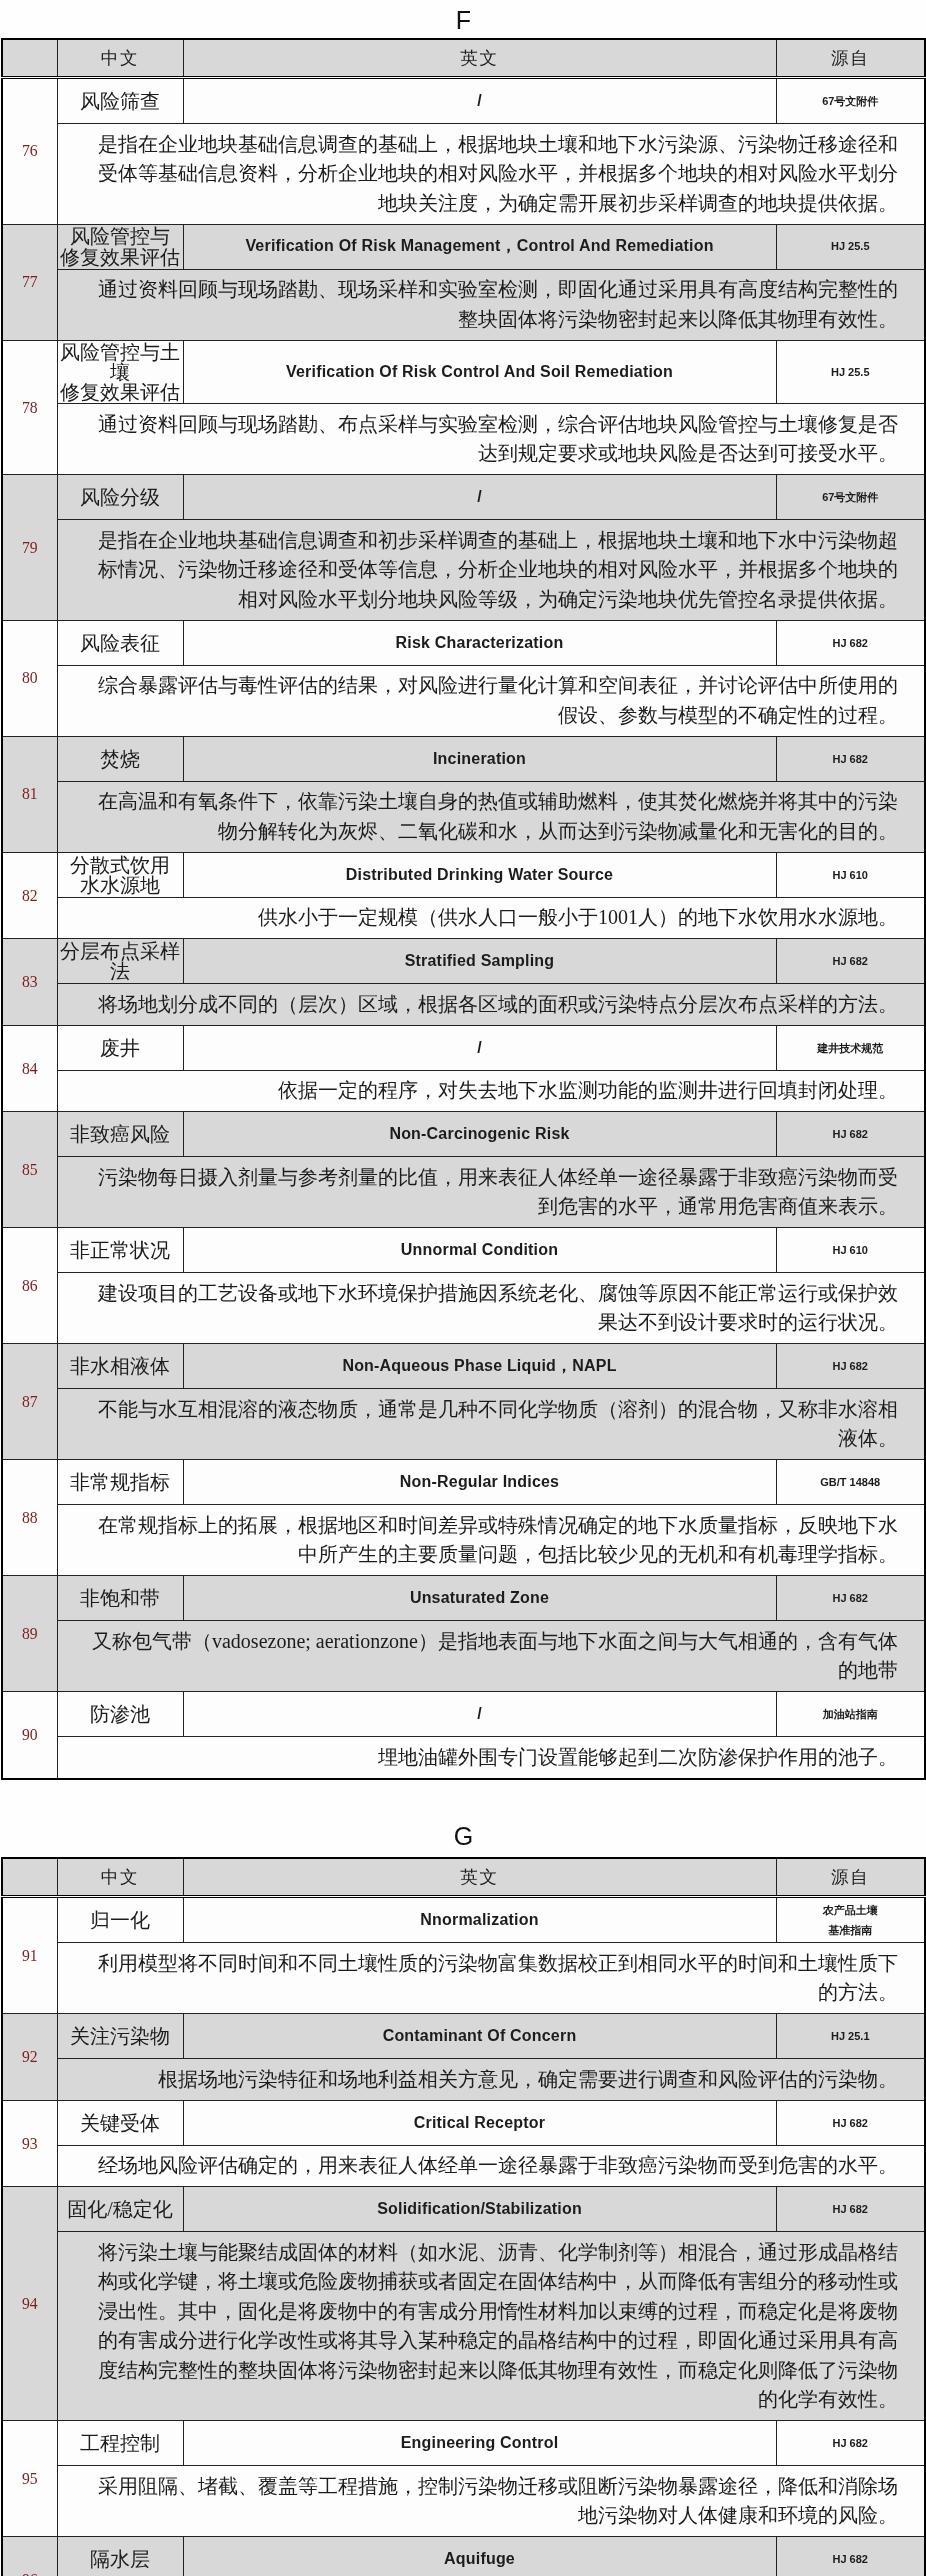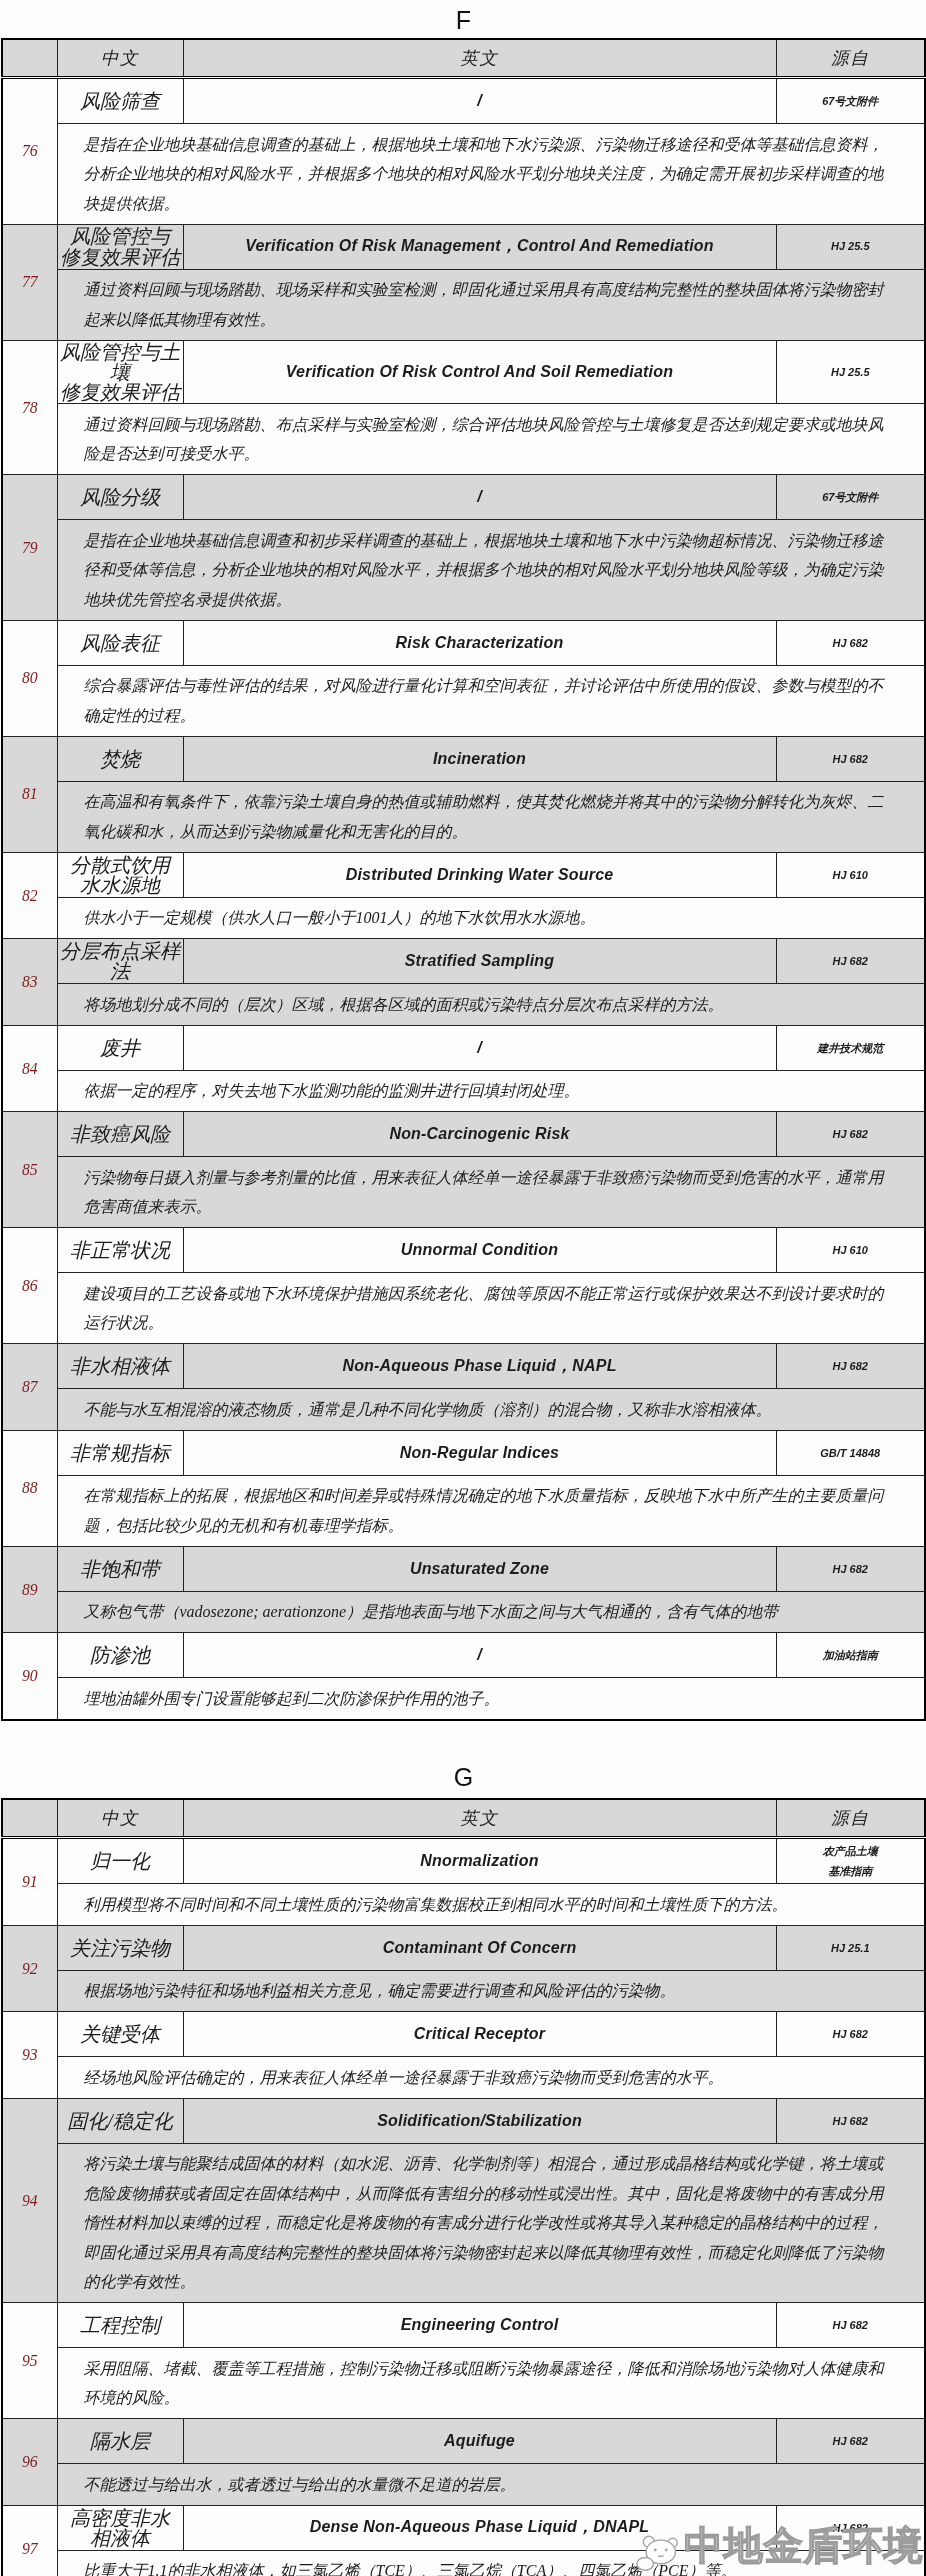--- a/index.html
+++ b/index.html
@@ -20,21 +20,20 @@
     color:#111;
   }
   #sec-title-0{margin:5.5px 0 4.6px 0;}
   .section-title.later{margin:42px 0 7.4px 0;}
   table.glossary{
     width:923px;
     margin:0 auto;
     border-collapse:collapse;
     border:2.8px solid #000;
     table-layout:fixed;
-    font-style:italic;
   }
   table.glossary td{
     border:0.9px solid #222;
     overflow:hidden;
     vertical-align:middle;
     text-align:center;
     background:#fdfdfd;
   }
   tr.head td{
     background:#d8d8d8;
@@ -58,24 +57,24 @@
     letter-spacing:0.2px;
   }
   td.src{
     font-family:"Liberation Sans","DejaVu Sans",sans-serif;
     font-size:11px;
     font-weight:600;
     line-height:20.3px;
     white-space:pre-line;
   }
   tr.defrow td.defcell{
-    font-size:16px;
+    font-size:20px;
     line-height:29.5px;
     padding:5.5px 26px;
-    text-align:left;
+    text-align:right;
   }
   tr.shaded td{background:#d8d8d8;}
   .watermark{
     position:absolute;
     right:3.7px;
     bottom:20.3px;
     display:flex;
     align-items:flex-end;
     gap:0px;
     pointer-events:none;

